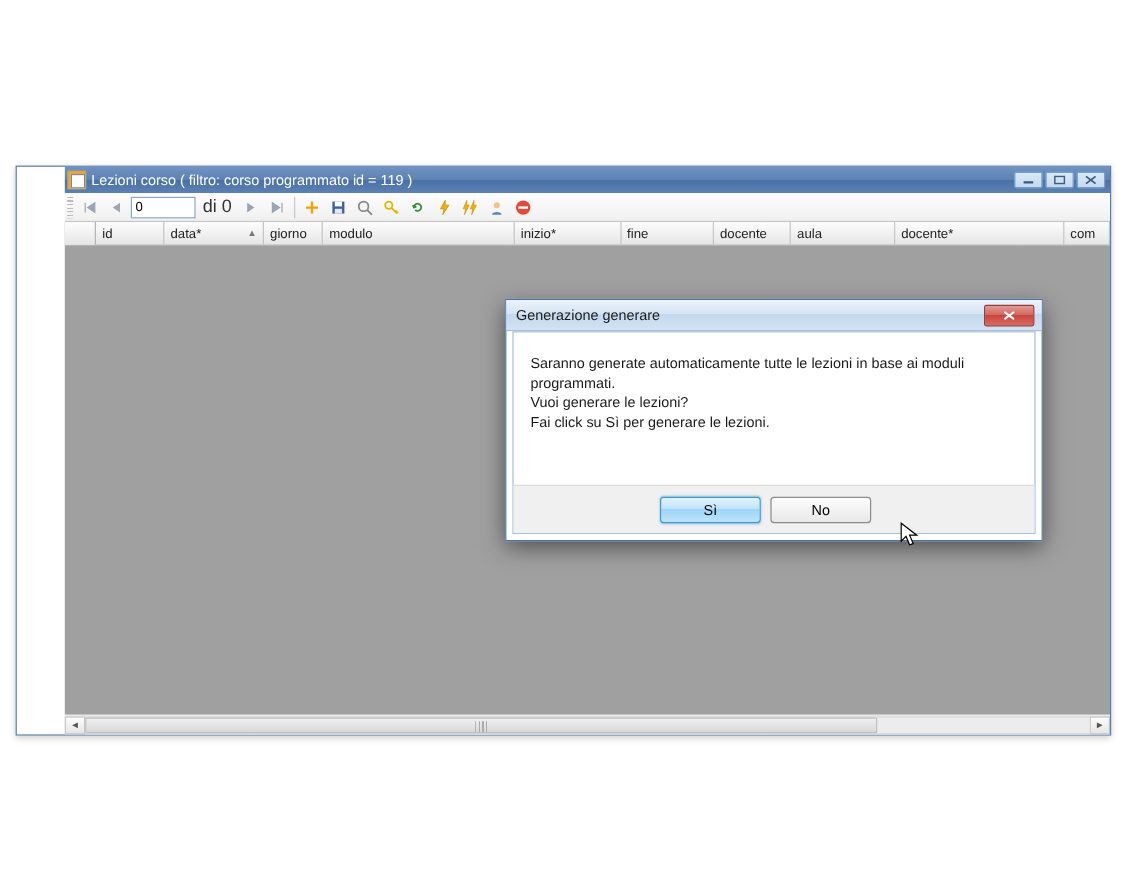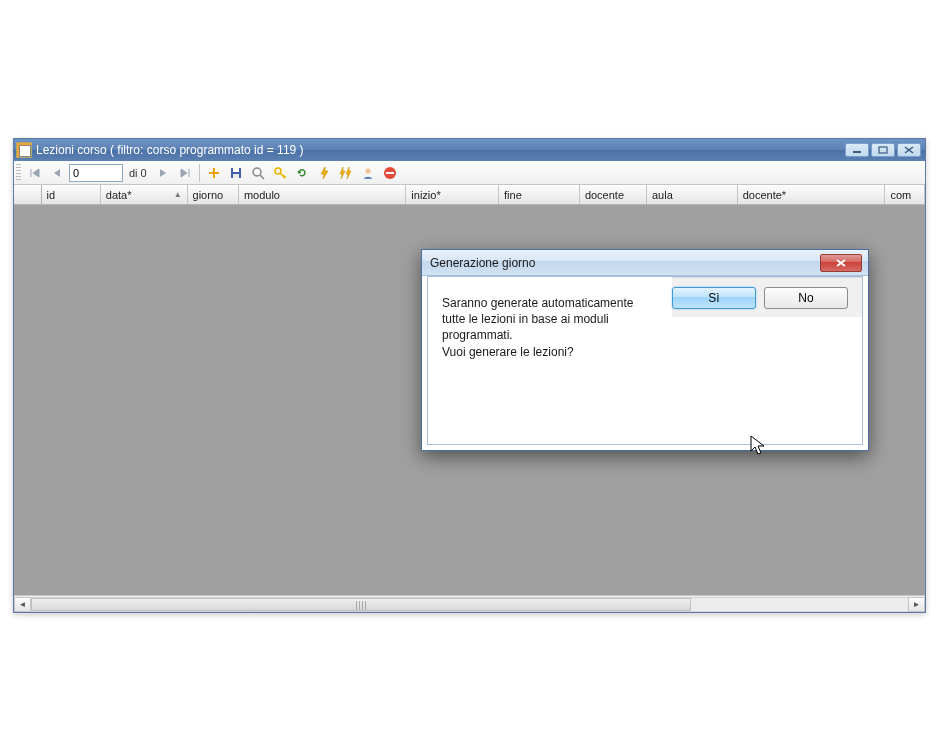--- a/index.html
+++ b/index.html
@@ -6,20 +6,21 @@
   body { font-family: "Segoe UI", Tahoma, sans-serif; font-size: 12px; background: #fff; width: 940px; height: 732px; position: relative; overflow: hidden; }
 
   .main-window {
     position: absolute;
     left: 13px; top: 138px;
     width: 913px; height: 475px;
     border: 1px solid #5a7aa8;
     background: #fff;
     display: flex; flex-direction: column;
     box-shadow: 0 2px 6px rgba(0,0,0,0.2);
+    padding-left: 40px;
   }
   .titlebar {
     height: 22px;
     background: linear-gradient(to bottom, #6f93c2 0%, #5c81b3 50%, #4a71a6 51%, #5c81b3 100%);
     display: flex; align-items: center; padding: 0 4px 0 2px;
     color: #fff;
   }
   .titlebar .app-icon {
     width: 16px; height: 16px; margin-right: 4px;
     background: #f2a23a; border: 1px solid #aa6; border-radius: 1px;
@@ -45,21 +46,21 @@
     background: linear-gradient(to bottom,#fdfdfd,#f0f0f0);
     border-bottom: 1px solid #c5c5c5;
     display: flex; align-items: center; padding: 0 2px; gap: 2px;
   }
   .grip { width: 5px; height: 18px; background: repeating-linear-gradient(to bottom,#bbb 0 1px,transparent 1px 3px); margin-right: 2px; }
   .tbtn { width: 20px; height: 20px; display:flex; align-items:center; justify-content:center; border-radius:2px; }
   .tbtn svg { display:block; }
   .record-box {
     width: 54px; height: 18px; border: 1px solid #8ea9c7; background:#fff; padding: 1px 3px; font-size: 11px;
   }
-  .record-total { font-size: 11px; color: #333; padding: 0 4px; }
+  .record-total { font-size: 15px; color: #333; padding: 0 4px; }
   .sep { width: 1px; height: 18px; background: #c5c5c5; margin: 0 2px; }
 
   .grid-area { flex: 1; background: #a0a0a0; position: relative; overflow:hidden; }
   .grid-header {
     height: 20px; background: linear-gradient(to bottom,#fdfdfd,#e5e5e5);
     border-bottom: 1px solid #b4b4b4;
     display: flex; font-size: 11px; color: #222;
   }
   .ghcell {
     border-right: 1px solid #c5c5c5; padding: 3px 5px; display:flex; align-items:center; justify-content:space-between; white-space:nowrap;
@@ -93,21 +94,21 @@
     border-bottom: 1px solid #a8beda;
   }
   .dialog-titlebar .dtitle { font-size:12px; color:#1a1a1a; }
   .dialog-titlebar .spacer { flex:1;}
   .dclose {
     width: 42px; height: 18px; border-radius: 2px;
     background: linear-gradient(to bottom,#e29a97 0%,#d46760 45%,#c9423a 46%,#d86a63 100%);
     border: 1px solid #943e39; display:flex;align-items:center;justify-content:center;
   }
   .dclose svg { display:block;}
-  .dialog-inner { flex:1; background:#fff; border:1px solid #a8beda; margin:0 5px 5px 5px; display:flex; flex-direction:row;}
+  .dialog-inner { flex:1; background:#fff; border:1px solid #a8beda; margin:0 5px 5px 5px; display:flex; flex-direction:column;}
   .dialog-body { flex:1; padding: 18px 14px 10px 14px; font-size:12px; color:#1a1a1a; line-height:1.35;}
   .dialog-footer { height: 40px; background:#f0f0f0; border-top:1px solid #dcdcdc; display:flex; align-items:center; justify-content:center; padding-right: 14px; gap: 8px;}
   .dbtn {
     width: 84px; height: 22px; font-size:12px; border:1px solid #8b8b8b; border-radius:3px;
     background: linear-gradient(to bottom,#fdfdfd,#e8e8e8);
     display:flex;align-items:center;justify-content:center;
   }
   .dbtn.primary {
     background: linear-gradient(to bottom,#e3f2fd 0%,#bfe4fb 45%,#9cd5f8 46%,#bde3fb 100%);
     border-color:#3e9ad6; box-shadow: 0 0 2px rgba(62,154,214,.6);
@@ -265,33 +266,34 @@
     <div class="arrow">◄</div>
     <div class="track">
         <div class="thumb"></div>
       </div>
     <div class="arrow">►</div>
   </div>
 </div>
 
 <div class="dialog">
   <div class="dialog-titlebar">
-    <span class="dtitle">Generazione giorno</span>
+    <span class="dtitle">Generazione generare</span>
     <div class="spacer"></div>
     <div class="dclose">
       <svg width="12" height="10">
           <line x1="2" y1="2" x2="10" y2="8" stroke="#fff" stroke-width="1.8"></line>
           <line x1="10" y1="2" x2="2" y2="8" stroke="#fff" stroke-width="1.8"></line>
         </svg>
     </div>
   </div>
   <div class="dialog-inner">
     <div class="dialog-body">
       <div>Saranno generate automaticamente tutte le lezioni in base ai moduli programmati.</div>
       <div>Vuoi generare le lezioni?</div>
+      <div>Fai click su Sì per generare le lezioni.</div>
     </div>
     <div class="dialog-footer">
       <div class="dbtn primary">
           <span>Sì</span>
         </div>
       <div class="dbtn">
           <span>No</span>
         </div>
     </div>
   </div>

